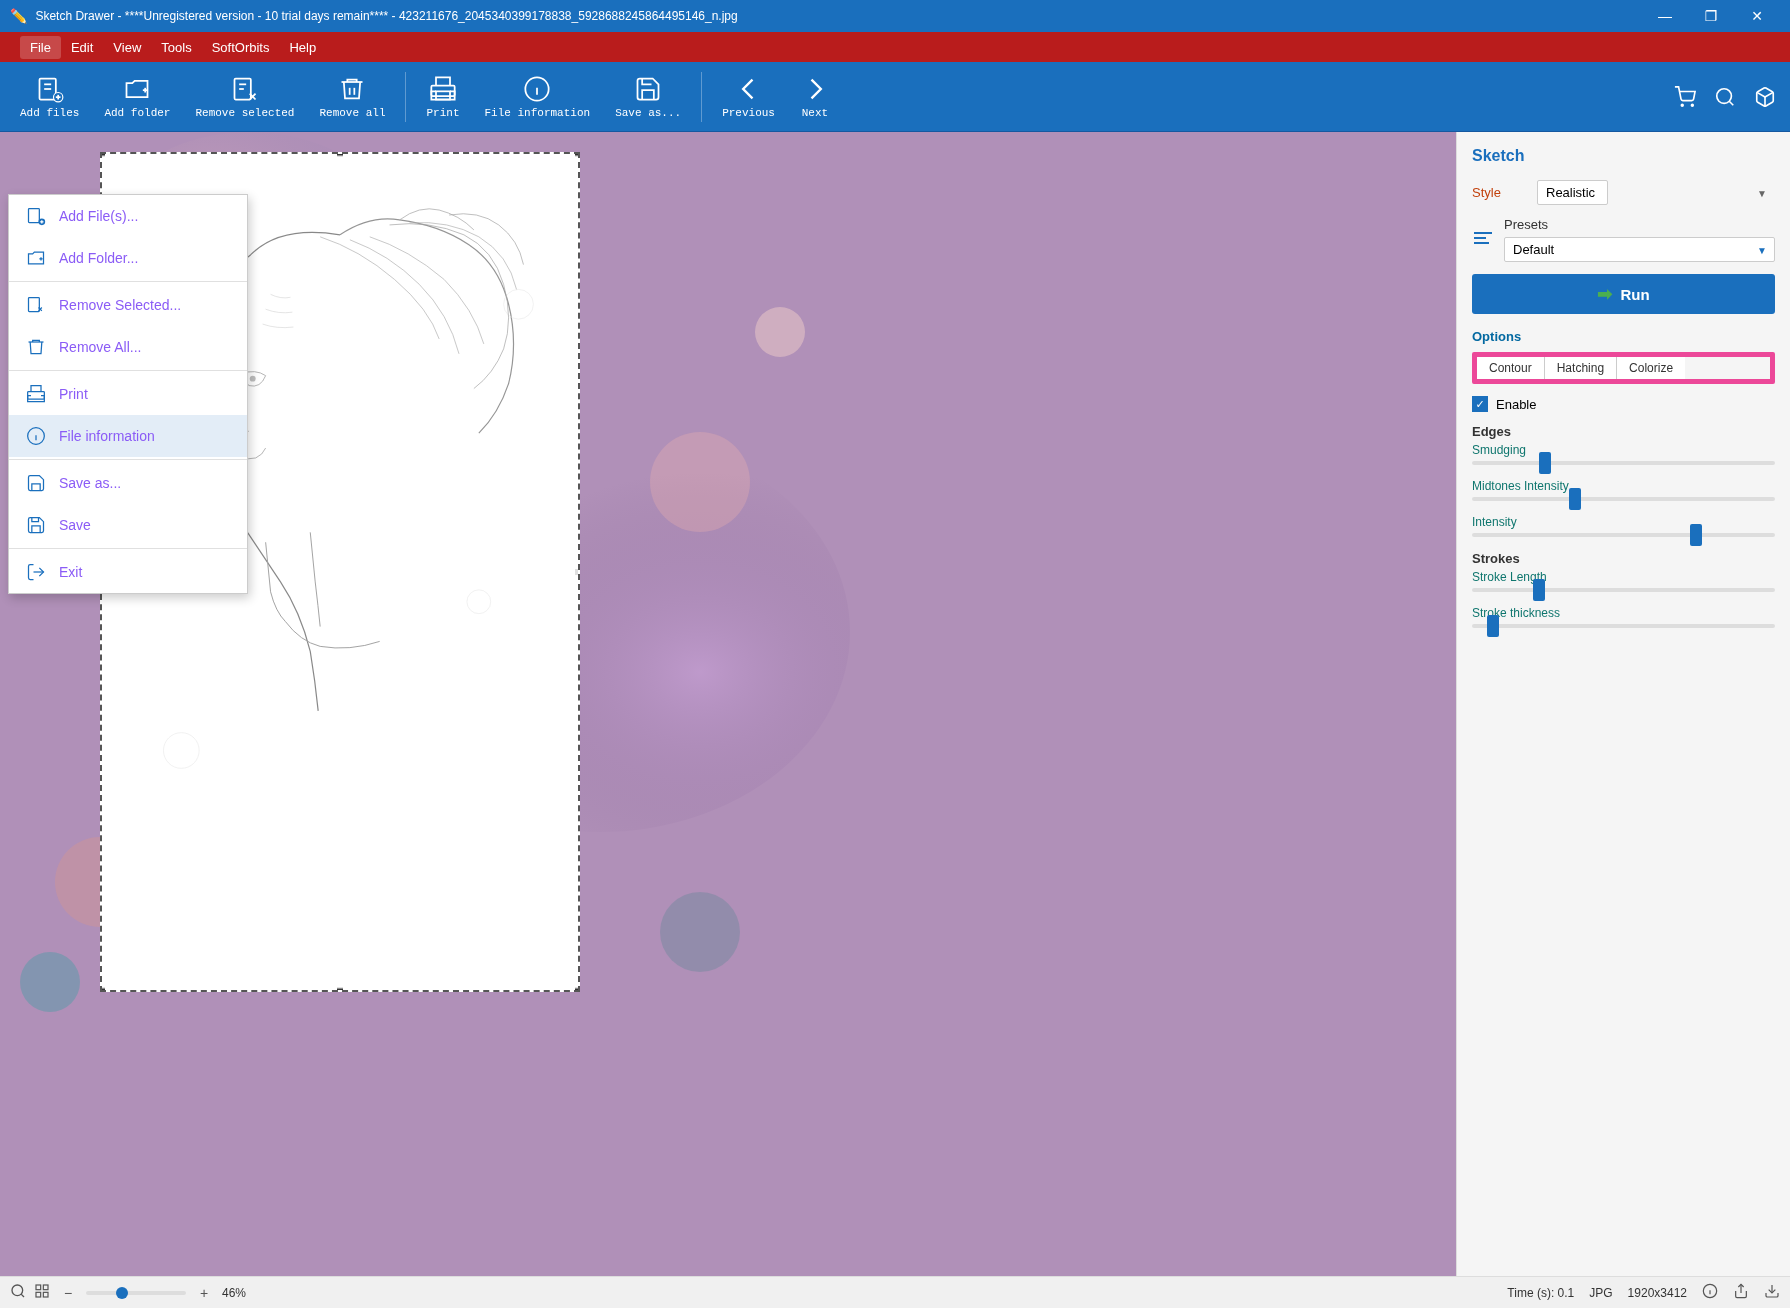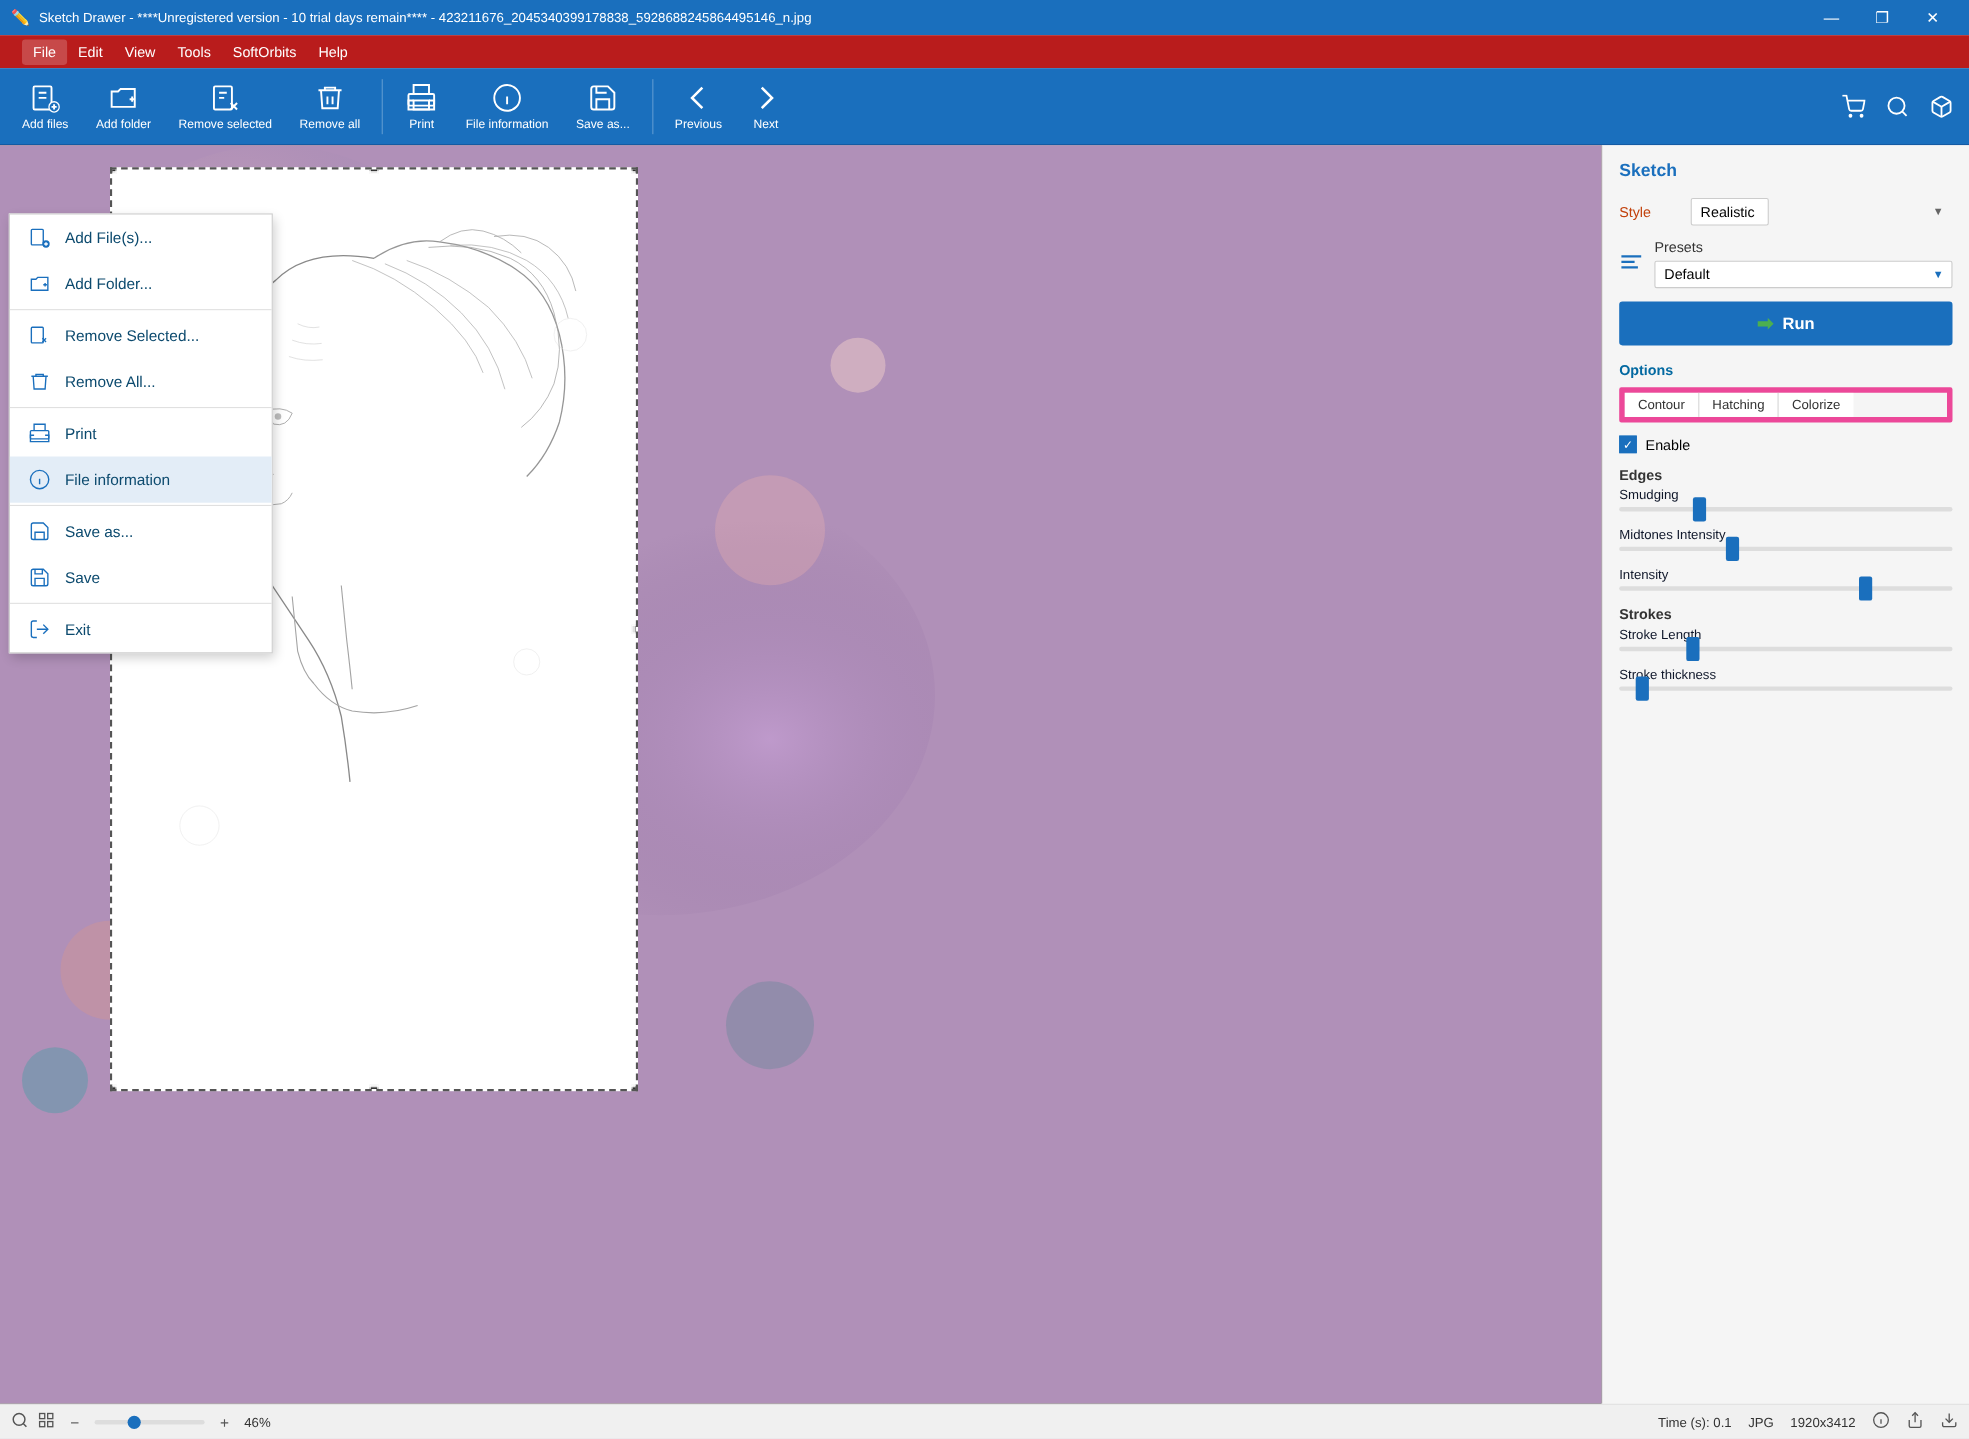--- a/index.html
+++ b/index.html
@@ -52,21 +52,21 @@
       border-bottom: 1px solid #1558a0;
     }
     .toolbar-separator { width: 1px; height: 50px; background: rgba(255,255,255,0.3); margin: 0 5px; }
 
     .toolbar-btn {
       display: flex; flex-direction: column; align-items: center; justify-content: center;
       color: white; padding: 5px 10px; cursor: pointer; border-radius: 3px;
       min-width: 50px; gap: 4px; font-size: 11px;
     }
     .toolbar-btn svg { width: 28px; height: 28px; }
-    .toolbar-btn-label { font-size: 11px; white-space: nowrap; }
+    .toolbar-btn-label { font-size: 11px; white-space: nowrap; font-family: Liberation Mono, monospace; }
 
     .toolbar-right { margin-left: auto; display: flex; gap: 10px; }
     .toolbar-right-btn {
       color: white; cursor: pointer; width: 30px; height: 30px;
       display: flex; align-items: center; justify-content: center; border-radius: 3px;
     }
 
     
     .main-layout {
       display: flex;
@@ -173,21 +173,21 @@
     .opt-tab.active { background: white; font-weight: 500; }
 
     .enable-row { display: flex; align-items: center; gap: 8px; margin-bottom: 12px; }
     .checkbox-blue {
       width: 16px; height: 16px; background: #1a6fbd; border: 1px solid #1a6fbd;
       display: flex; align-items: center; justify-content: center; cursor: pointer;
     }
     .checkbox-blue::after { content: '✓'; color: white; font-size: 11px; }
 
     .section-title { color: #333; font-size: 13px; font-weight: 600; margin-bottom: 4px; }
-    .slider-label { color: #0f172a; font-size: 12px; margin-bottom: 4px; }
+    .slider-label { color: #0f766e; font-size: 12px; margin-bottom: 4px; }
     .slider-row { margin-bottom: 14px; }
     .slider-track {
       width: 100%; height: 4px; background: #ddd; border-radius: 2px;
       position: relative; cursor: pointer;
     }
     .slider-thumb {
       position: absolute; top: 50%; width: 12px; height: 22px;
       background: #1a6fbd; transform: translateY(-50%);
       border-radius: 2px; cursor: pointer;
     }
@@ -216,21 +216,21 @@
       top: 62px;
       left: 8px;
       width: 240px;
       background: white;
       border: 1px solid #ccc;
       box-shadow: 2px 4px 10px rgba(0,0,0,0.2);
       z-index: 1001;
     }
     .dropdown-item {
       display: flex; align-items: center; gap: 12px;
-      padding: 10px 16px; cursor: pointer; color: #0c4a6e; font-size: 14px;
+      padding: 10px 16px; cursor: pointer; color: #8b5cf6; font-size: 14px;
     }
     .dropdown-item-icon {
       width: 22px; height: 22px; display: flex; align-items: center; justify-content: center;
       color: #1a6fbd; font-size: 16px; flex-shrink: 0;
     }
     .dropdown-separator { height: 1px; background: #e0e0e0; margin: 2px 0; }
     .dropdown-item.highlighted { background: #e3edf7; }
 
     
     .sketch-svg {

